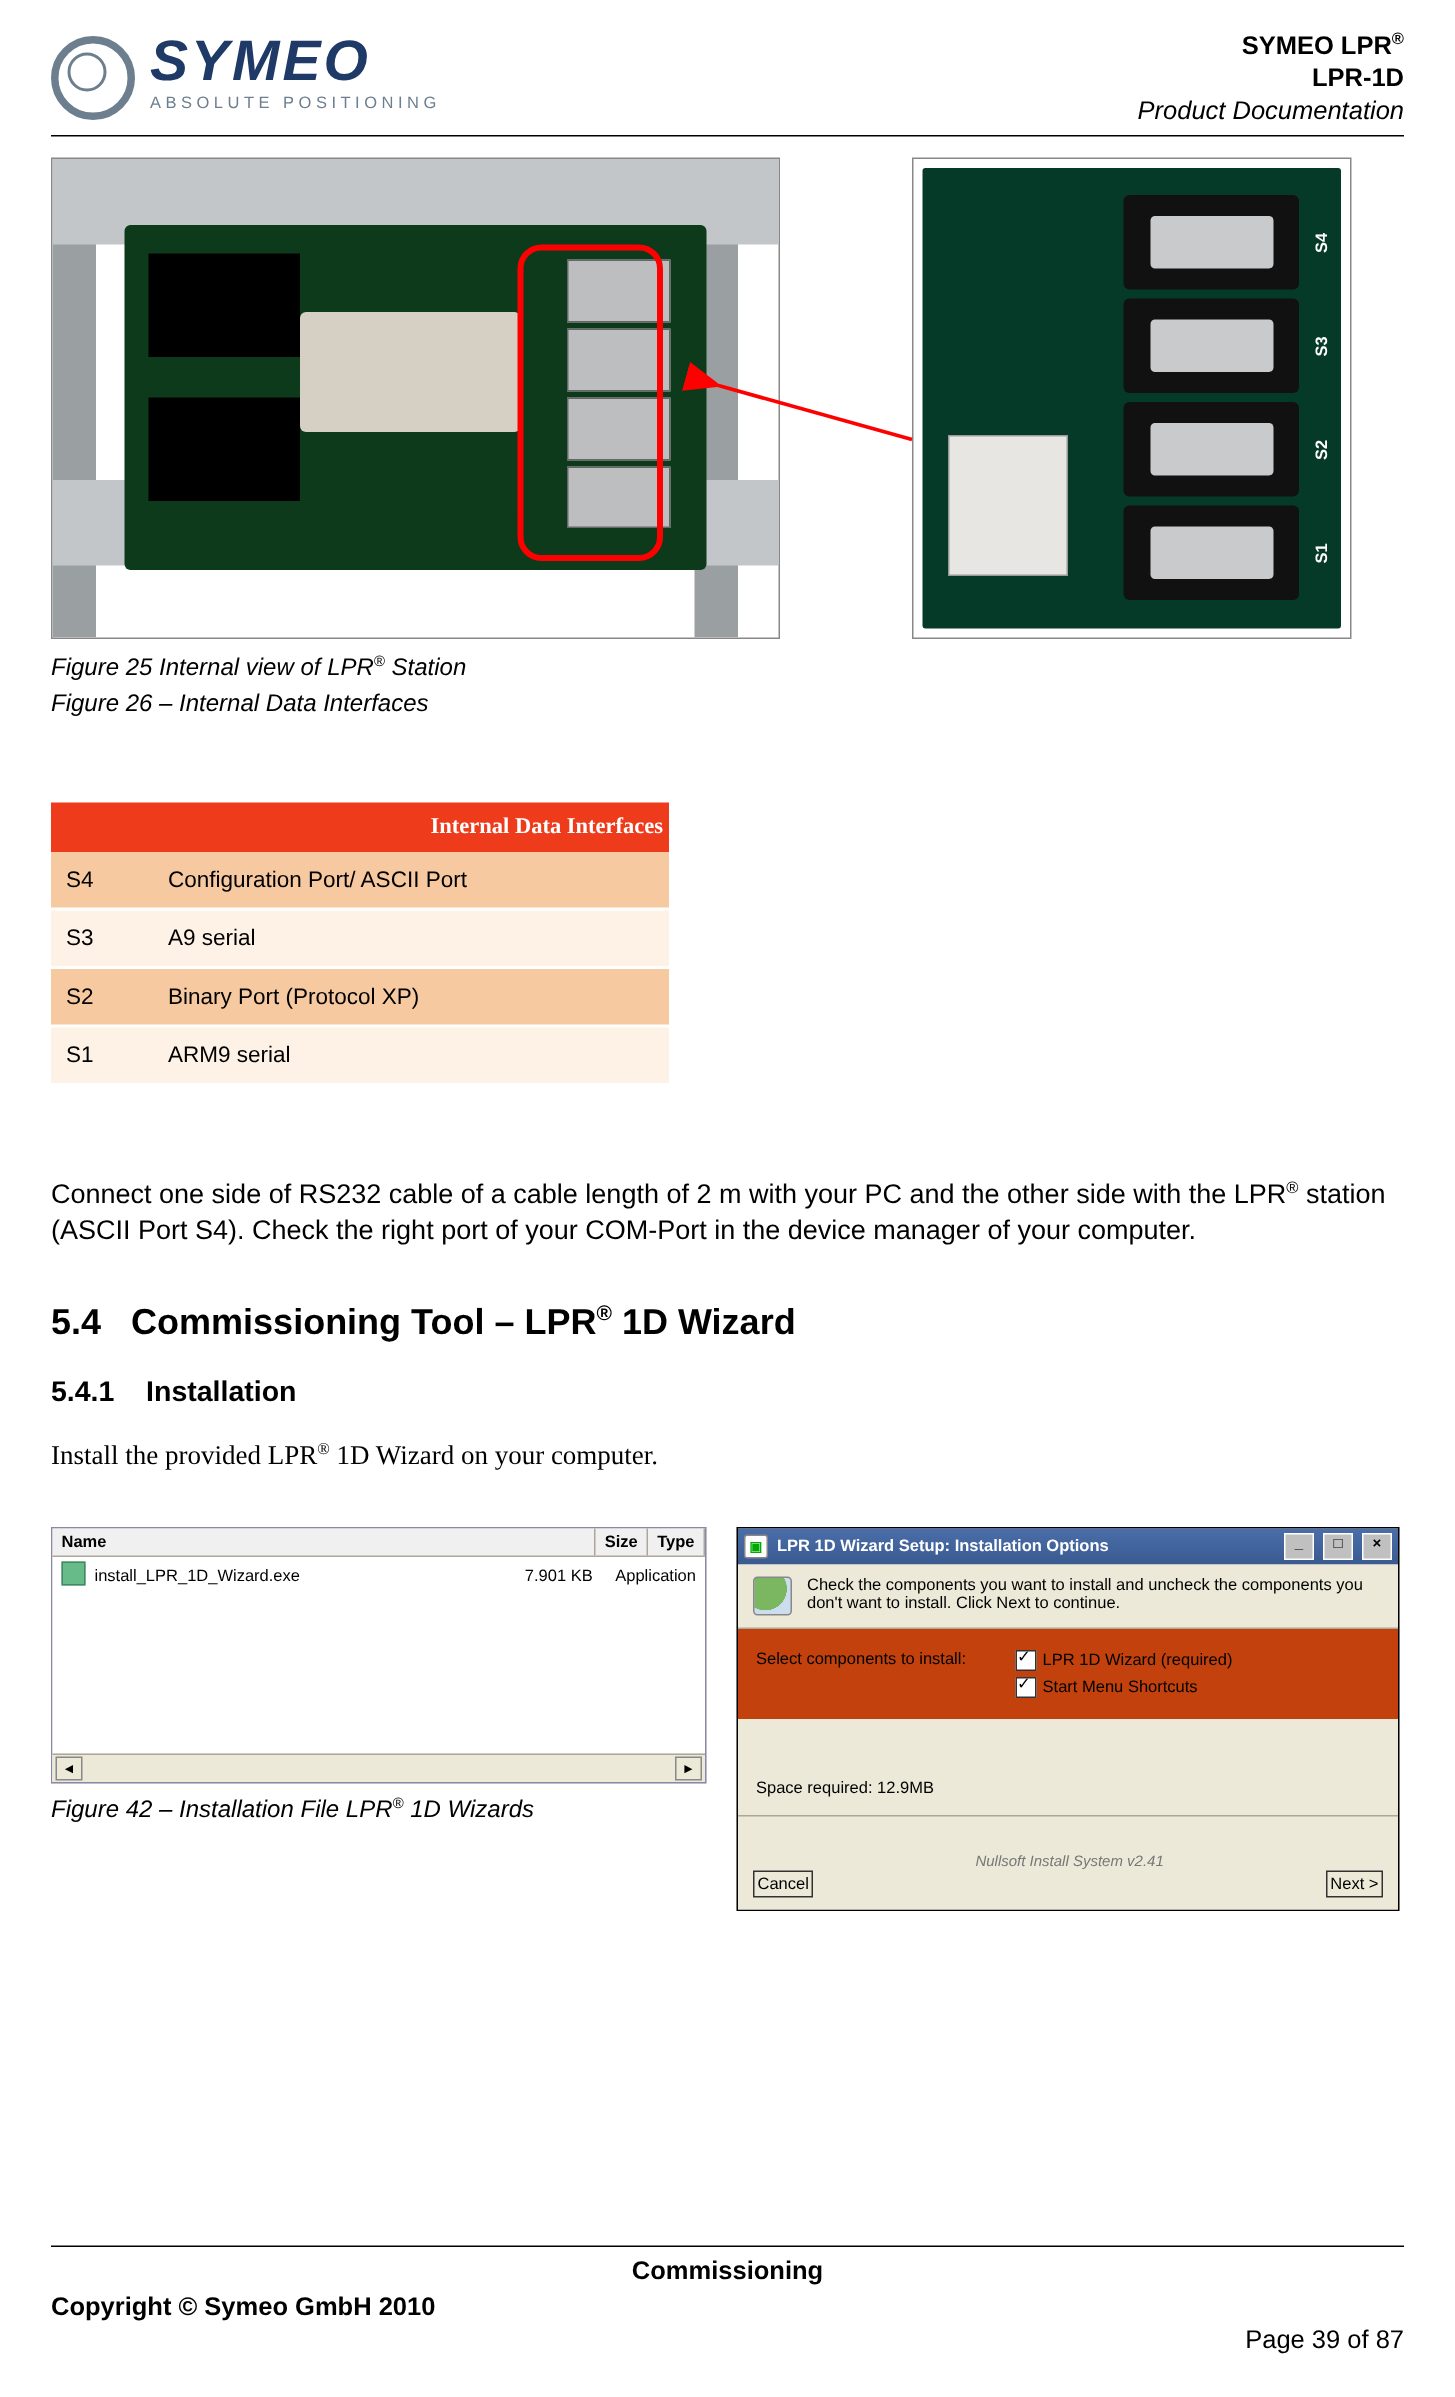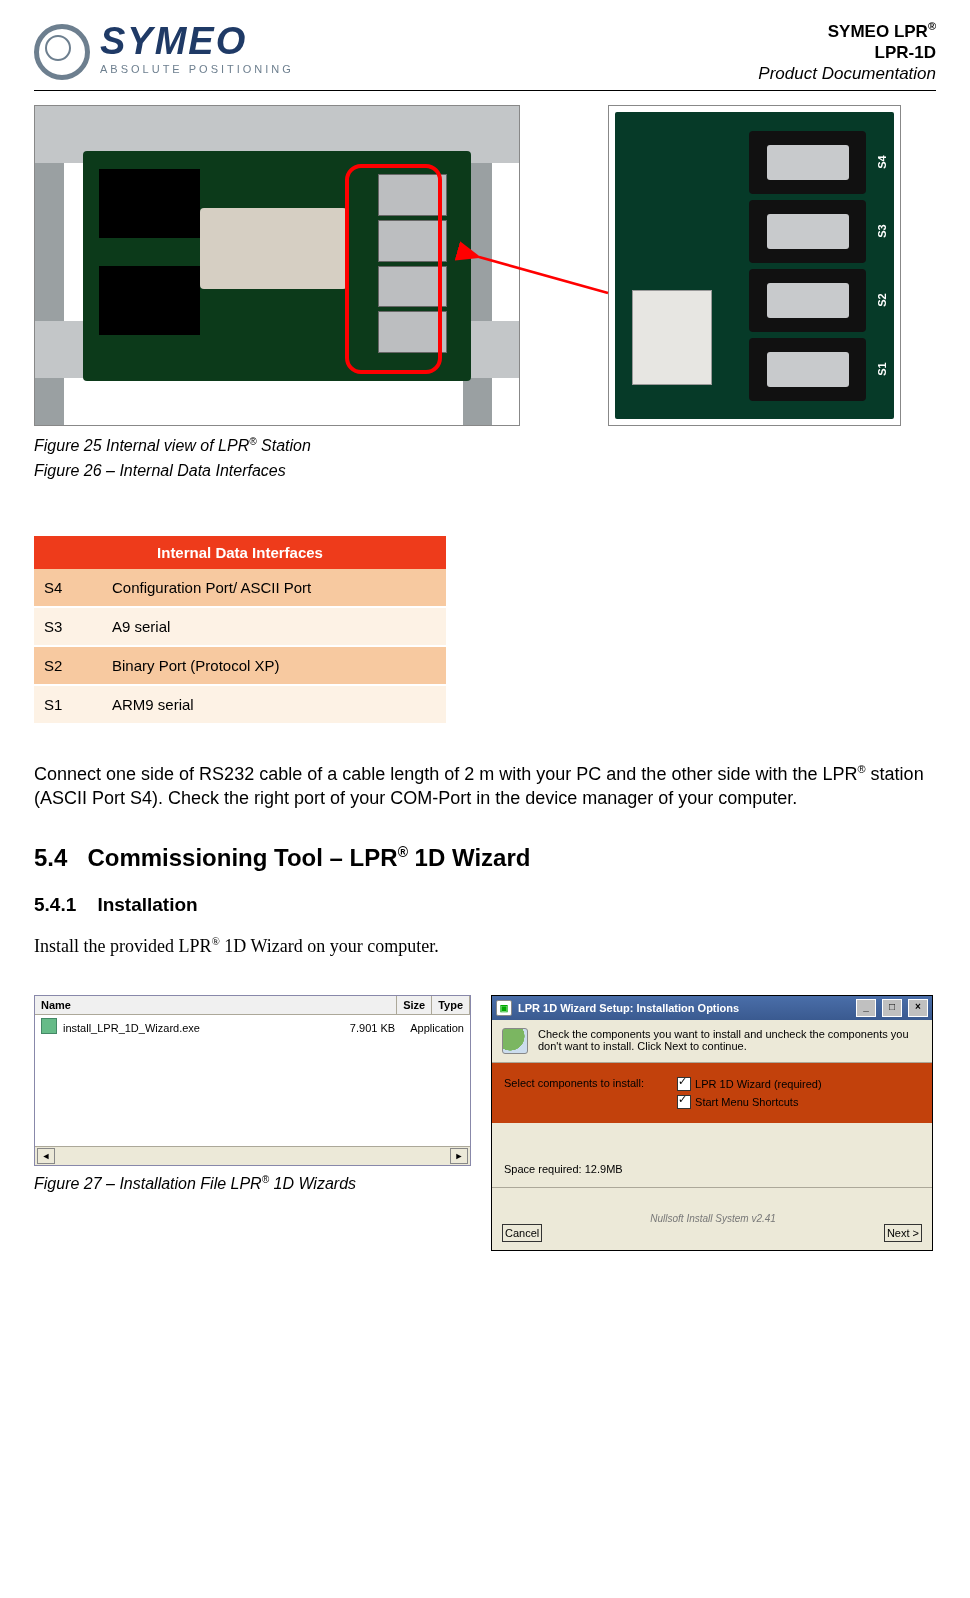--- a/index.html
+++ b/index.html
@@ -162,34 +162,35 @@
 
   .iface-table {
     width: 412px;
     border-collapse: collapse;
     margin-top: 56px;
     font-size: 15px;
   }
   .iface-table th {
     background: #ee3b1b;
     color: #fff;
-    text-align: center;
+    text-align: right;
     padding: 8px 4px;
     font-weight: bold;
+    font-family: Liberation Serif, serif;
   }
   .iface-table td {
     padding: 10px 10px;
     border-bottom: 2px solid #fff;
   }
   .iface-table tr.rA { background: #f7c9a0; }
   .iface-table tr.rB { background: #fdf2e5; }
   .iface-table td.k { width: 48px; }
 
   .para {
-    margin-top: 37px;
+    margin-top: 60px;
     line-height: 1.35;
     font-size: 18px;
   }
   .para .sup { font-size: 11px; vertical-align: super; }
 
   h2.sec {
     font-size: 24px;
     font-weight: bold;
     margin-top: 34px;
     margin-bottom: 0;
@@ -443,21 +444,21 @@
               <span>Application</span>
             </div>
             <div class="sb">
               <div class="arrowbtn">◄</div>
               <div style="flex:1"></div>
               <div class="arrowbtn">►</div>
             </div>
           </div>
         </div>
         <div class="cap27">
-          <span>Figure  27 – Installation File LPR</span><span class="sup">®</span><span> 1D Wizards</span>
+          <span>Figure  42 – Installation File LPR</span><span class="sup">®</span><span> 1D Wizards</span>
         </div>
       </div>
 
       <div class="wiz">
         <div class="titlebar">
           <div class="wiz-icon">▣</div>
           <span>LPR 1D Wizard Setup: Installation Options</span>
           <span class="spacer"></span>
           <div class="tb-btn">_</div>
           <div class="tb-btn">□</div>
@@ -483,13 +484,21 @@
         <div class="space">Space required: 12.9MB</div>
         <div class="btnbar">
           <span class="btn">Cancel</span>
           <span class="nullsoft">Nullsoft Install System v2.41</span>
           <span class="btn">Next &gt;</span>
         </div>
       </div>
     </div>
   </div>
 
+  <div class="footer-block">
+    <div class="footer-line"></div>
+    <div class="footer-center">Commissioning</div>
+    <div class="footer-bottom">
+      <span class="footer-left">Copyright © Symeo GmbH 2010</span>
+      <span class="footer-right">Page 39 of 87</span>
+    </div>
+  </div>
 </div>
 
 </body></html>

